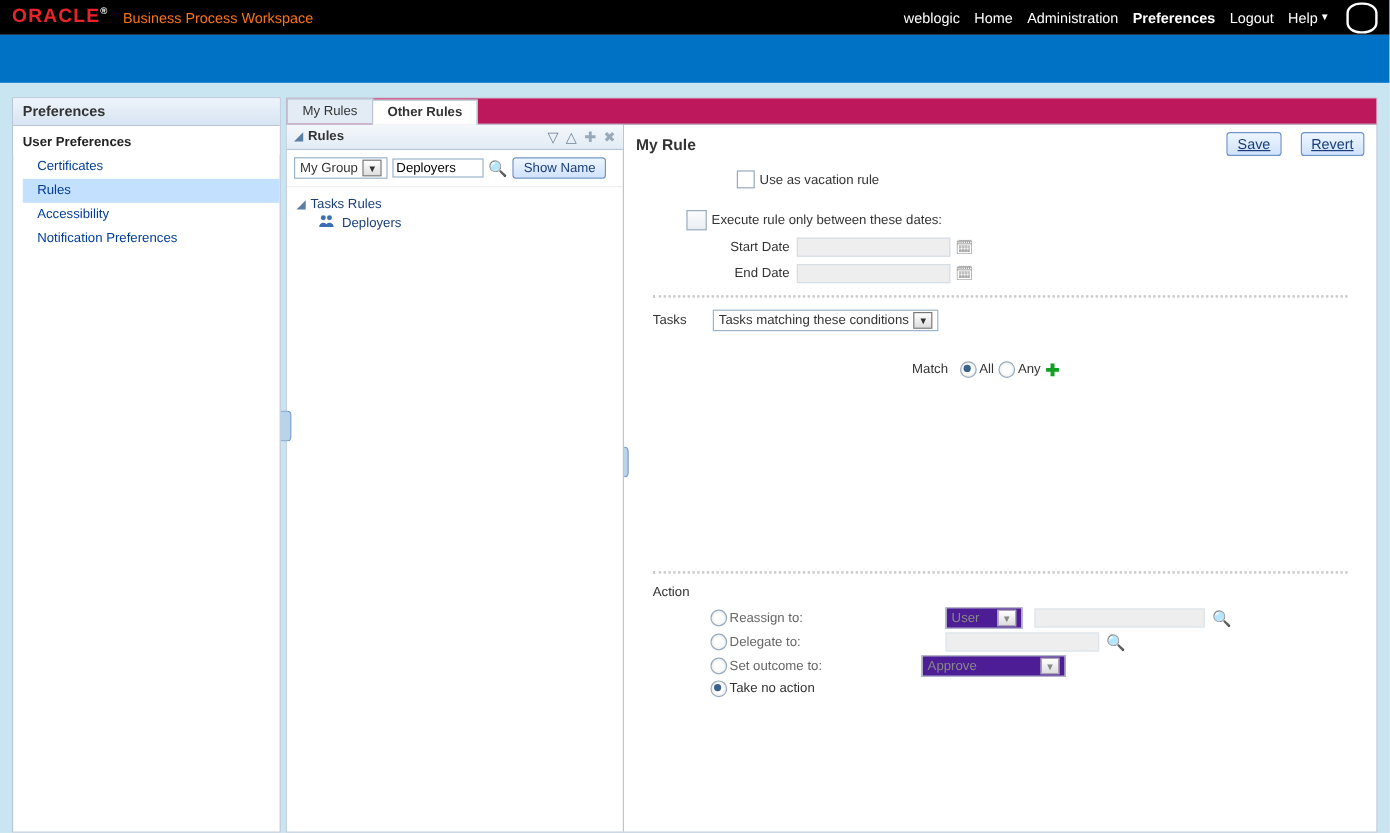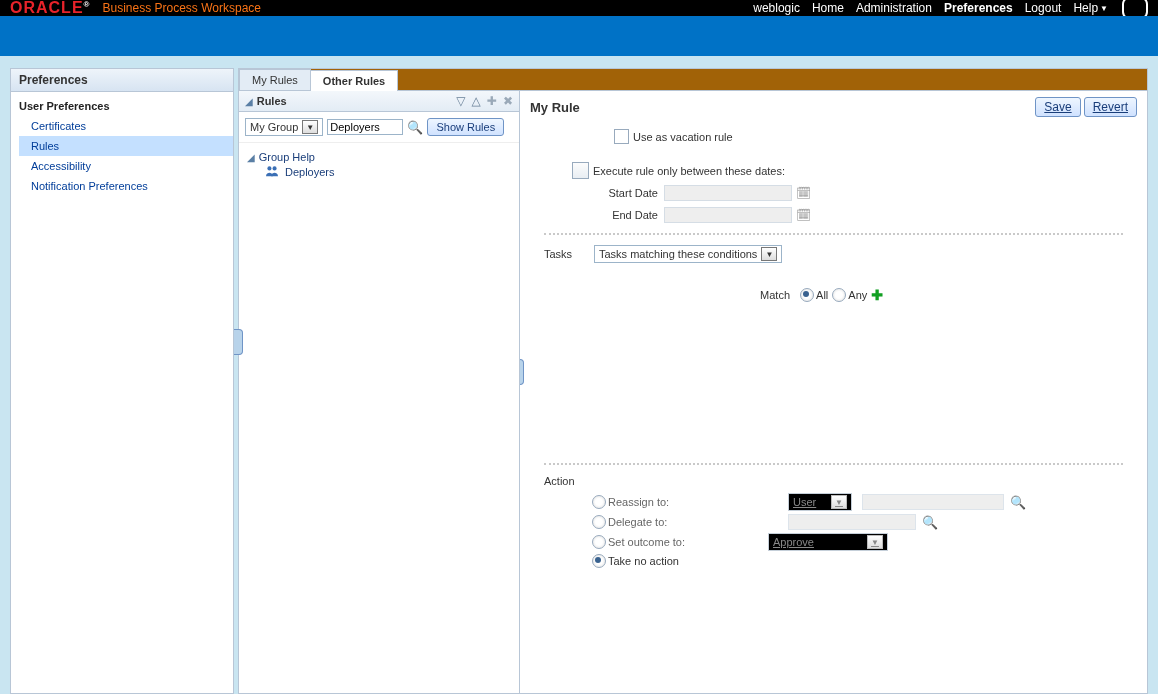--- a/index.html
+++ b/index.html
@@ -1,35 +1,35 @@
 <!DOCTYPE html>
 <html><head>
 <meta charset="utf-8">
 <style>
 html,body{margin:0;padding:0;font-family:Tahoma,Arial,sans-serif;font-size:11px;color:#333;background:#c9e5f1;}
 .app{width:1158px;height:694px;display:flex;flex-direction:column;position:relative;}
-.topbar{height:16px;background:#000;color:#fff;display:flex;align-items:center;padding:0 10px;}
+.topbar{height:29px;background:#000;color:#fff;display:flex;align-items:center;padding:0 10px;}
 .oracle-logo{color:#e8232a;font-weight:bold;font-size:16px;letter-spacing:1px;font-family:Arial,sans-serif;margin-right:2px;}
 .oracle-logo .reg{font-size:8px;vertical-align:super;color:#fff;}
 .app-title{color:#f97316;font-size:12px;margin-left:10px;}
 .topbar .spacer{flex:1;}
 .topbar a{color:#fff;text-decoration:none;margin-left:12px;font-size:12px;}
 .topbar a.active{font-weight:bold;}
 .topbar .help{display:inline-flex;align-items:center;}
 .bluebar{height:40px;background:#0072c6;}
 .content-row{flex:1;display:flex;padding:12px 10px 0 10px;gap:4px;min-height:0;}
 .left-panel{width:222px;background:#fff;border:1px solid #b8c6d6;display:flex;flex-direction:column;}
 .left-panel h1{margin:0;font-size:12px;font-weight:bold;background:linear-gradient(#eef4fa,#d7e4f2);padding:4px 8px;border-bottom:1px solid #b8c6d6;color:#333;}
 .left-panel h2{margin:0;font-size:11px;font-weight:bold;background:#fff;padding:8px 8px 4px 8px;color:#222;}
 .left-nav{list-style:none;margin:0;padding:0 0 0 8px;}
 .left-nav li{margin:0;}
 .left-nav a{display:block;padding:4px 8px 4px 12px;color:#003d99;text-decoration:none;}
 .left-nav a.selected{background:#c4e0ff;}
 .center-panel{flex:1;background:#fff;border:1px solid #b8c6d6;display:flex;flex-direction:column;min-width:0;position:relative;}
-.tabs{display:flex;border-bottom:1px solid #b8c6d6;background:#a16207;}
+.tabs{display:flex;border-bottom:1px solid #b8c6d6;background:#be185d;}
 .tab{padding:4px 12px;background:#e3ecf5;border:1px solid #b8c6d6;border-bottom:none;margin-right:-1px;cursor:pointer;color:#333;}
 .tab.active{background:#fff;font-weight:bold;position:relative;top:1px;}
 .inner{flex:1;display:flex;min-height:0;}
 .rules-col{width:280px;border-right:1px solid #b8c6d6;display:flex;flex-direction:column;}
 .rules-hdr{background:linear-gradient(#f3f7fb,#e3ecf5);border-bottom:1px solid #b8c6d6;padding:3px 6px;display:flex;align-items:center;color:#333;}
 .rules-hdr .disclosure{color:#5a7fa5;margin-right:4px;font-size:10px;}
 .rules-hdr .title{font-weight:bold;flex:1;}
 .rules-hdr .icons span{margin-left:3px;color:#6b8299;font-size:12px;cursor:pointer;}
 .rules-toolbar{padding:6px 6px;display:flex;align-items:center;gap:4px;border-bottom:1px solid #eee;}
 .rules-toolbar select,.rules-toolbar input{font-size:11px;border:1px solid #9cb4c9;background:#fff;padding:1px 2px;}
@@ -38,21 +38,21 @@
 .rules-toolbar .btn{background:linear-gradient(#eef6ff,#d0e2ff);border:1px solid #6f94c6;border-radius:3px;padding:2px 8px;color:#1a3e7a;cursor:pointer;}
 .tree{padding:6px 8px;color:#1a3e7a;}
 .tree .node{display:flex;align-items:center;gap:4px;padding:2px 0;}
 .tree .disc{color:#5a7fa5;font-size:10px;}
 .tree .child{margin-left:18px;display:flex;align-items:center;gap:6px;}
 .group-icon svg{width:14px;height:12px;}
 .my-rule{flex:1;display:flex;flex-direction:column;position:relative;overflow:hidden;}
 .rule-hdr{display:flex;align-items:center;padding:6px 10px 2px 10px;}
 .rule-hdr h2{margin:0;font-size:13px;font-weight:bold;color:#333;}
 .rule-hdr .sp{flex:1;}
-.rule-hdr .btn{background:linear-gradient(#eef6ff,#d0e2ff);border:1px solid #6f94c6;border-radius:3px;padding:2px 8px;color:#1a3e7a;cursor:pointer;margin-left:3px;font-size:12px;text-decoration:underline;}
+.rule-hdr .btn{background:linear-gradient(#eef6ff,#d0e2ff);border:1px solid #6f94c6;border-radius:3px;padding:2px 8px;color:#1a3e7a;cursor:pointer;margin-left:16px;font-size:12px;text-decoration:underline;}
 .rule-hdr .btn.save{text-decoration:underline;}
 .rule-body{padding:4px 24px 10px 24px;overflow-y:scroll;flex:1;}
 .row{display:flex;align-items:center;margin:6px 0;}
 .row .lbl{width:70px;text-align:right;padding-right:6px;color:#333;}
 .row input[type=text]{border:1px solid #bccad9;background:#fff;padding:1px 3px;font-size:11px;width:170px;}
 .row.indent{margin-left:70px;}
 .cb{width:13px;height:13px;border:1px solid #98aabd;background:#fff;display:inline-block;margin-right:4px;vertical-align:middle;}
 .cb.big{width:15px;height:15px;border:1px solid #98aabd;background:linear-gradient(#fcfcfc,#e9eef3);}
 .dates{margin-left:44px;}
 .dates .row .lbl{width:70px;}
@@ -68,21 +68,21 @@
 .radio{width:12px;height:12px;border:1px solid #98aabd;border-radius:50%;display:inline-block;margin-right:2px;vertical-align:middle;background:radial-gradient(circle,#fff 40%,#ddd 100%);}
 .radio.on::after{content:"";display:block;width:6px;height:6px;border-radius:50%;background:#3a628f;margin:2px;}
 .plus{margin-left:4px;font-size:14px;color:#12a023;font-weight:bold;}
 .spacer-big{height:150px;}
 .action-section{margin-top:4px;}
 .action-section h3{margin:0 0 6px 0;font-size:11px;font-weight:normal;color:#333;}
 .action-opts{margin-left:48px;}
 .action-opts .row{margin:3px 0;align-items:center;}
 .action-opts .albl{width:120px;color:#666;}
 .action-opts .albl.enabled{color:#333;}
-.action-opts .sel-dis{border:1px solid #c5cfd9;background:#000000;padding:1px 4px;width:54px;color:#888;display:inline-flex;align-items:center;text-decoration:underline;}
+.action-opts .sel-dis{border:1px solid #c5cfd9;background:#4c1d95;padding:1px 4px;width:54px;color:#888;display:inline-flex;align-items:center;}
 .action-opts .sel-dis .dd{margin-left:auto;border:1px solid #bbb;width:14px;height:12px;display:flex;align-items:center;justify-content:center;font-size:8px;background:linear-gradient(#fff,#ddd);}
 .action-opts .txt-dis{border:1px solid #dde4eb;background:#eee;height:14px;width:140px;display:inline-block;margin-left:10px;}
 .action-opts .wide{width:110px;}
 .mag2{color:#2e66b7;margin-left:6px;font-size:13px;}
 .oracle-ring{width:22px;height:22px;border:2px solid #fff;border-radius:12px/9px;margin-left:14px;}
 .splitter-nub{position:absolute;left:-5px;top:260px;width:8px;height:24px;background:#b8d3ea;border:1px solid #6f94c6;border-left:none;border-radius:0 4px 4px 0;}
 .splitter-nub2{position:absolute;left:281px;top:268px;width:8px;height:24px;background:#b8d3ea;border:1px solid #6f94c6;border-left:none;border-radius:0 4px 4px 0;z-index:3;}
 </style>
 </head>
 <body>
@@ -142,26 +142,26 @@
               <span style="color:#9aa9b8;">✖</span>
             </span>
           </div>
           <div class="rules-toolbar">
             <span class="select-like">
               <span>My Group</span>
                 <span class="dd">▼</span>
             </span>
             <input class="search-inp" type="text" value="Deployers" style="">
             <span class="mag">🔍</span>
-            <span class="btn">Show Rules</span>
+            <span class="btn">Show Name</span>
           </div>
           <div class="tree">
             <div class="node">
               <span class="disc">◢</span>
-              <span>Group Help</span>
+              <span>Tasks Rules</span>
             </div>
             <div class="child">
               <span class="group-icon">
                 <svg viewBox="0 0 16 14">
                     <circle cx="5" cy="4" r="2.4" fill="#3b6fb5"></circle>
                     <circle cx="11" cy="4" r="2.4" fill="#3b6fb5"></circle>
                     <path d="M1 13c0-3 2.5-4 4-4s4 1 4 4" fill="#3b6fb5"></path>
                     <path d="M7 13c0-3 2.5-4 4-4s4 1 4 4" fill="#3b6fb5"></path>
                   </svg>
               </span>

